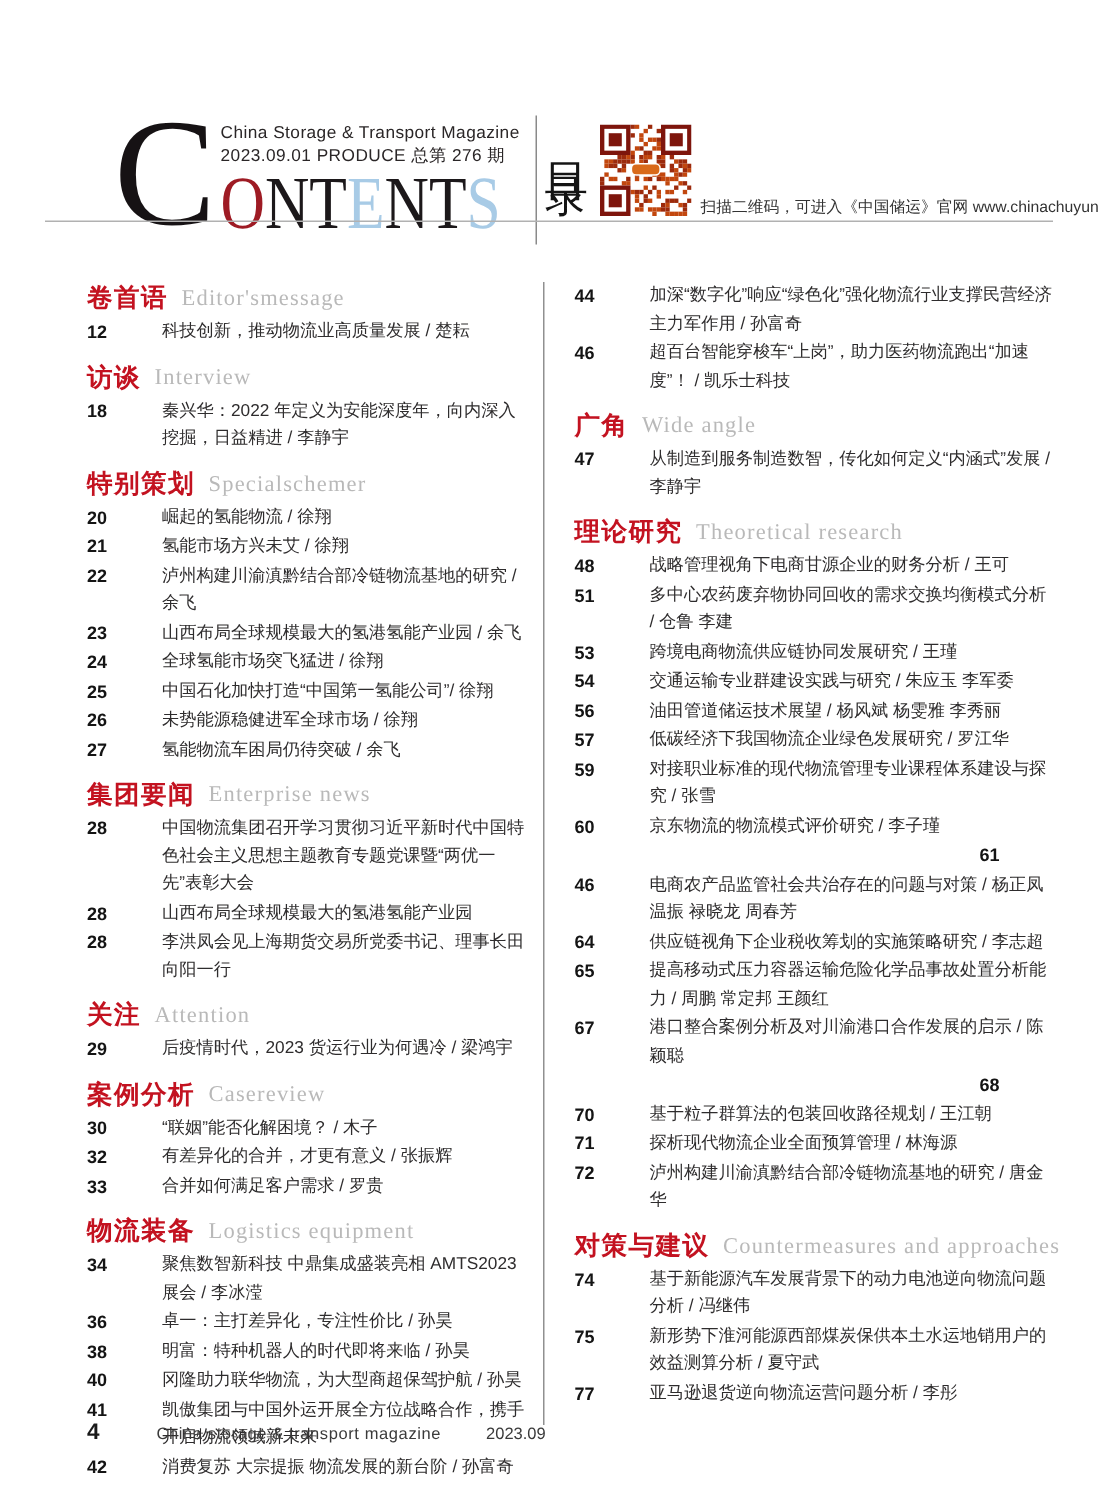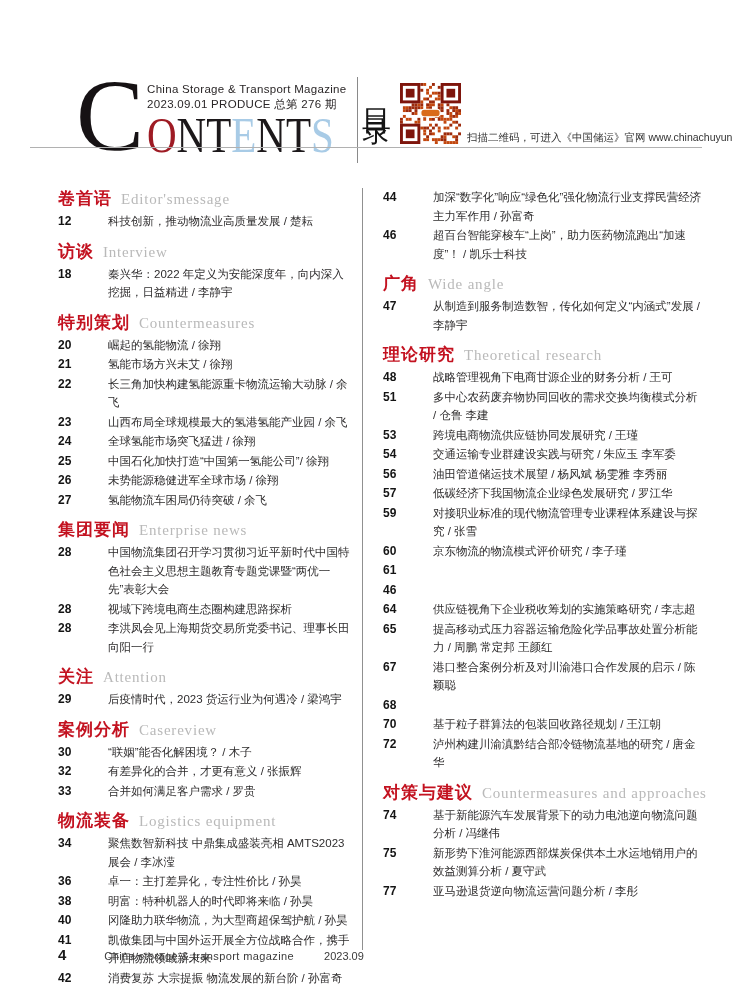--- a/index.html
+++ b/index.html
@@ -37,21 +37,21 @@
   .col { position: absolute; top: 186px; }
   #col-left  { left: 58px;  width: 296px; }
   #col-right { left: 383px; width: 320px; }
 
   .toc-section { margin-top: 10px; }
   .toc-section:first-child { margin-top: 2px; }
   .sec-head { display: flex; align-items: center; gap: 9px; line-height: 22px; margin-bottom: 2px; white-space: nowrap; }
   .sec-cn { font-size: 17px; font-weight: bold; color: var(--section-red, #c31220); letter-spacing: 1px; }
   .sec-en { font-family: "Liberation Serif", "DejaVu Serif", serif; font-size: 15px; color: var(--subtitle-gray, #b9b9b9); letter-spacing: 0.8px; }
 
-  .entry { display: flex; margin-bottom: 1px; }
+  .entry { display: flex; margin-bottom: 1px; justify-content: flex-end; }
   .entry .num { flex: none; width: 50px; font-size: 12px; font-weight: bold; color: #141414; line-height: 18.5px; }
   .entry .txt { flex: 1; font-size: 11.5px; line-height: 18.5px; color: #2e2c2d; }
 
   
   .footer { position: absolute; left: 58px; top: 946px; display: flex; align-items: baseline; }
   .footer-num { font-size: 15px; font-weight: bold; color: #1a1a1a; margin-right: 38px; }
   .footer-mag { font-size: 11px; color: #3a3a3a; margin-right: 30px; letter-spacing: 0.4px; }
   .footer-issue { font-size: 11px; color: #3a3a3a; }
 </style>
 </head>
@@ -233,33 +233,33 @@
           <span class="sec-en">Interview</span>
         </div>
         <div class="entry">
           <div class="num">18</div>
           <div class="txt">秦兴华：2022 年定义为安能深度年，向内深入挖掘，日益精进 / 李静宇</div>
         </div>
       </section>
       <section class="toc-section">
         <div class="sec-head">
           <span class="sec-cn">特别策划</span>
-          <span class="sec-en">Countermeasures</span>
+          <span class="sec-en">Specialschemer</span>
         </div>
         <div class="entry">
           <div class="num">20</div>
           <div class="txt">崛起的氢能物流 / 徐翔</div>
         </div>
         <div class="entry">
           <div class="num">21</div>
           <div class="txt">氢能市场方兴未艾 / 徐翔</div>
         </div>
         <div class="entry">
           <div class="num">22</div>
-          <div class="txt">长三角加快构建氢能源重卡物流运输大动脉 / 余飞</div>
+          <div class="txt">泸州构建川渝滇黔结合部冷链物流基地的研究 / 余飞</div>
         </div>
         <div class="entry">
           <div class="num">23</div>
           <div class="txt">山西布局全球规模最大的氢港氢能产业园 / 余飞</div>
         </div>
         <div class="entry">
           <div class="num">24</div>
           <div class="txt">全球氢能市场突飞猛进 / 徐翔</div>
         </div>
         <div class="entry">
@@ -279,21 +279,21 @@
         <div class="sec-head">
           <span class="sec-cn">集团要闻</span>
           <span class="sec-en">Enterprise news</span>
         </div>
         <div class="entry">
           <div class="num">28</div>
           <div class="txt">中国物流集团召开学习贯彻习近平新时代中国特色社会主义思想主题教育专题党课暨“两优一先”表彰大会</div>
         </div>
         <div class="entry">
           <div class="num">28</div>
-          <div class="txt">视域下跨境电商生态圈构建思路探析</div>
+          <div class="txt">山西布局全球规模最大的氢港氢能产业园</div>
         </div>
         <div class="entry">
           <div class="num">28</div>
           <div class="txt">李洪凤会见上海期货交易所党委书记、理事长田向阳一行</div>
         </div>
       </section>
       <section class="toc-section">
         <div class="sec-head">
           <span class="sec-cn">关注</span>
           <span class="sec-en">Attention</span>
@@ -408,39 +408,44 @@
         </div>
         <div class="entry">
           <div class="num">60</div>
           <div class="txt">京东物流的物流模式评价研究 / 李子瑾</div>
         </div>
         <div class="entry">
           <div class="num">61</div>
         </div>
         <div class="entry">
           <div class="num">46</div>
+          <div class="txt">电商农产品监管社会共治存在的问题与对策 / 杨正凤 温振 禄晓龙 周春芳</div>
         </div>
         <div class="entry">
           <div class="num">64</div>
           <div class="txt">供应链视角下企业税收筹划的实施策略研究 / 李志超</div>
         </div>
         <div class="entry">
           <div class="num">65</div>
           <div class="txt">提高移动式压力容器运输危险化学品事故处置分析能力 / 周鹏 常定邦 王颜红</div>
         </div>
         <div class="entry">
           <div class="num">67</div>
           <div class="txt">港口整合案例分析及对川渝港口合作发展的启示 / 陈颖聪</div>
         </div>
         <div class="entry">
           <div class="num">68</div>
         </div>
         <div class="entry">
           <div class="num">70</div>
           <div class="txt">基于粒子群算法的包装回收路径规划 / 王江朝</div>
+        </div>
+        <div class="entry">
+          <div class="num">71</div>
+          <div class="txt">探析现代物流企业全面预算管理 / 林海源</div>
         </div>
         <div class="entry">
           <div class="num">72</div>
           <div class="txt">泸州构建川渝滇黔结合部冷链物流基地的研究 / 唐金华</div>
         </div>
       </section>
       <section class="toc-section">
         <div class="sec-head">
           <span class="sec-cn">对策与建议</span>
           <span class="sec-en">Countermeasures and approaches</span>

